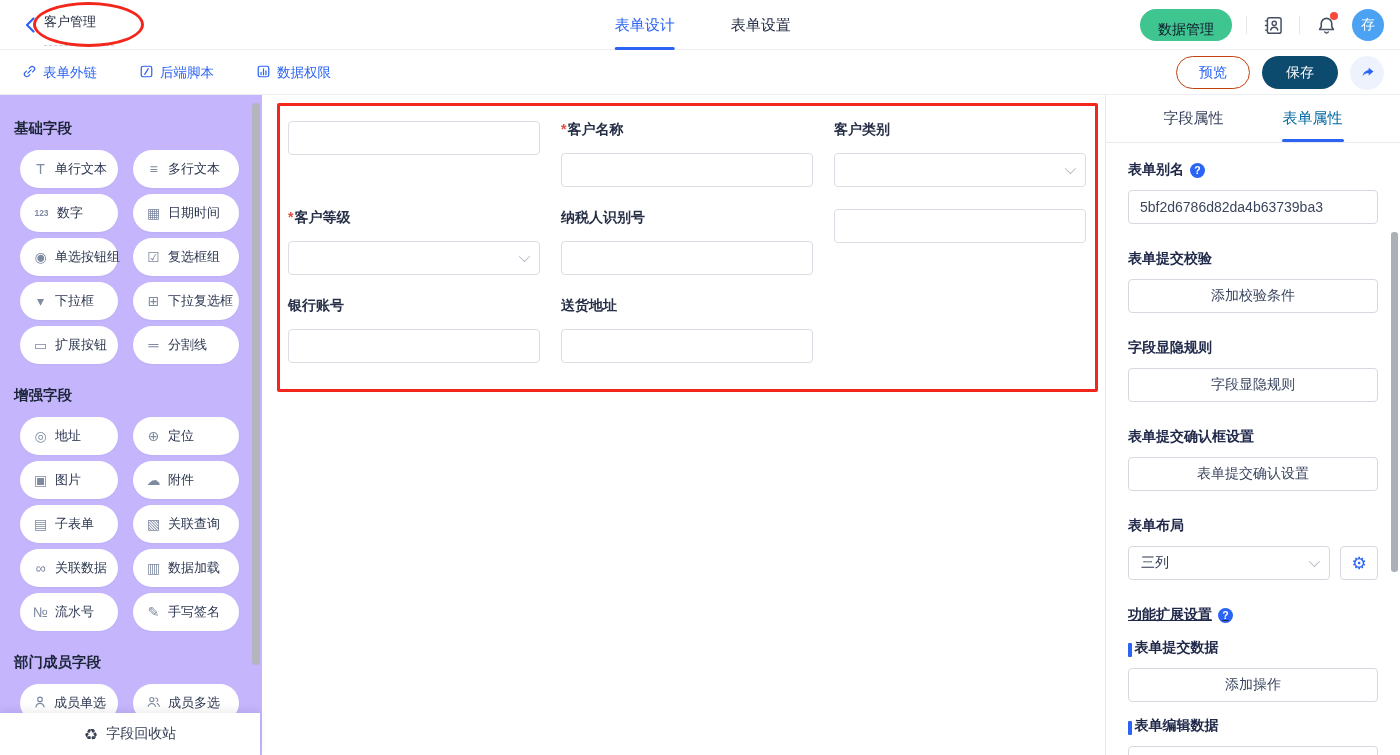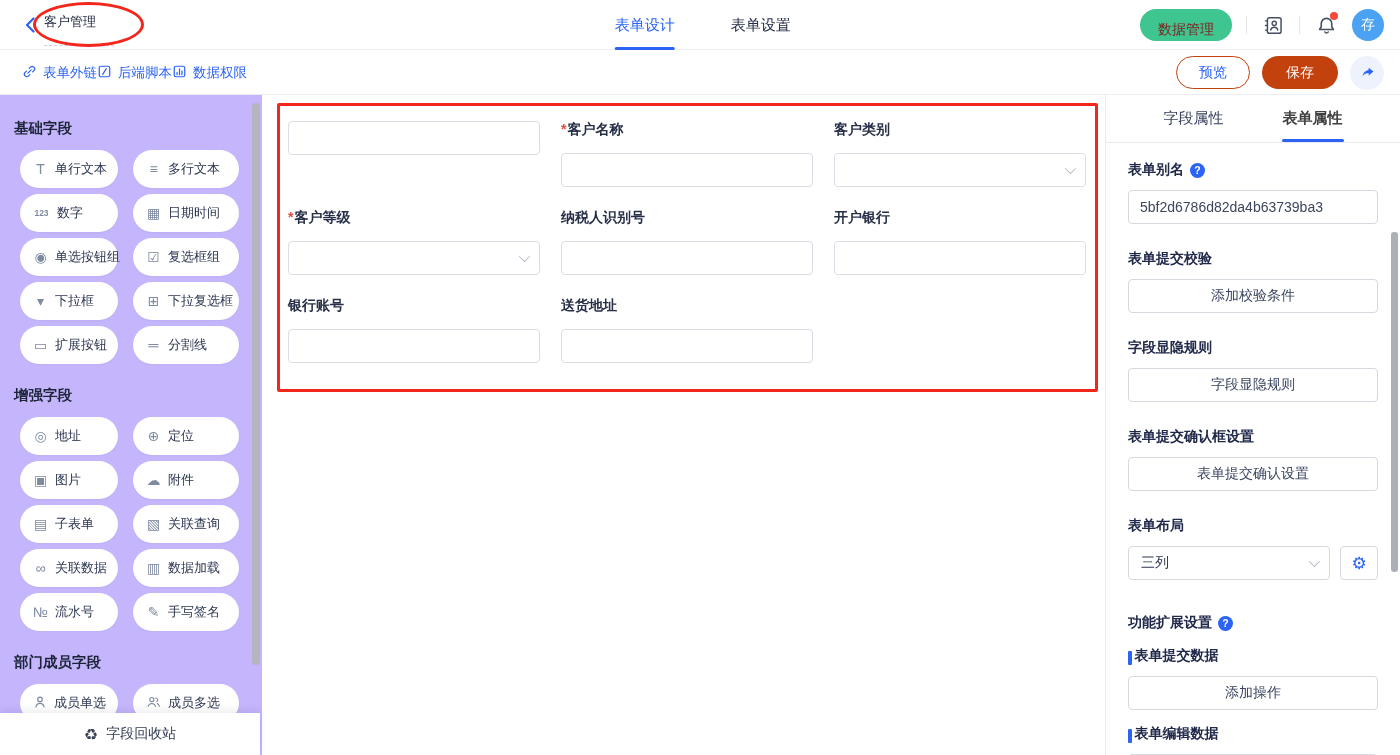--- a/index.html
+++ b/index.html
@@ -9,33 +9,33 @@
   
   .topbar { position:absolute; left:0; top:0; width:1400px; height:50px; background:#fff; border-bottom:1px solid #eef0f3; z-index:10; }
   .back { position:absolute; left:20px; top:14px; width:22px; height:22px; cursor:pointer; }
   .page-title { position:absolute; left:44px; top:13px; font-size:13px; color:#1c2438; }
   .title-underline { position:absolute; left:44px; top:45px; width:70px; border-bottom:1px dashed #c9ced6; }
   .center-tabs { position:absolute; left:50%; top:0; transform:translateX(-53%); height:50px; display:flex; gap:56px;margin-left:8px; }
   .htab { position:relative; height:50px; display:flex; align-items:center; font-size:15px; color:#242d45; cursor:pointer; }
   .htab.active { color:#2b63f5; }
   .htab .underline { position:absolute; bottom:0; left:50%; transform:translateX(-50%); width:60px; height:3px; background:#2b63f5; border-radius:2px; }
   .header-right { position:absolute; right:16px; top:0; height:50px; display:flex; align-items:center; gap:14px; }
-  .btn-green { height:32px; padding:12px 18px; border:none; border-radius:16px; background:#3fc690; color:#7f1d1d; font-size:14px; cursor:pointer; font-family:inherit; }
+  .btn-green { height:32px; padding:12px 18px; border:none; border-radius:16px; background:#3fc690; color:#0f172a; font-size:14px; cursor:pointer; font-family:inherit; }
   .vdiv { width:1px; height:18px; background:#e3e6ea; }
   .hicon { position:relative; width:24px; height:24px; display:flex; align-items:center; justify-content:center; cursor:pointer; }
   .dot { position:absolute; top:-1px; right:0px; width:8px; height:8px; border-radius:50%; background:#f5483b; }
   .avatar { width:32px; height:32px; border-radius:50%; background:#4ba2f2; color:#fff; font-size:14px; display:flex; align-items:center; justify-content:center; cursor:pointer; }
 
   
   .toolbar { position:absolute; left:0; top:50px; width:1400px; height:45px; background:#fff; border-bottom:1px solid #eceef1; z-index:9; }
-  .toolbar-links { position:absolute; left:22px; top:0; height:45px; display:flex; align-items:center; }
+  .toolbar-links { position:absolute; left:22px; top:0; height:45px; display:flex; gap:42px; align-items:center; }
   .tlink { display:flex; align-items:center; gap:6px; color:#2b63f5; font-size:13.5px; cursor:pointer; }
   .toolbar-right { position:absolute; right:16px; top:0; height:45px; display:flex; align-items:center; gap:12px; }
   .btn-outline { height:33px; padding:0 22px; border:1px solid #c2410c; color:#2b63f5; background:#fff; border-radius:17px; font-size:14px; cursor:pointer; font-family:inherit; }
-  .btn-fill { height:33px; padding:0 24px; border:none; color:#fff; background:#c2410c; border-radius:17px; font-size:14px; cursor:pointer; font-family:inherit; }
+  .btn-fill { height:33px; padding:0 24px; border:none; color:#fff; background:#0c4a6e; border-radius:17px; font-size:14px; cursor:pointer; font-family:inherit; }
   .share-circle { width:34px; height:34px; border-radius:50%; background:#edf2fd; display:flex; align-items:center; justify-content:center; cursor:pointer; }
 
   
   .sidebar { position:absolute; left:0; top:95px; width:262px; height:660px; background:#c4b5fd; overflow:hidden; padding:2px 20px 0 14px; }
   .sec-title { font-size:14.5px; font-weight:bold; color:#1c2438; margin:22px 0 12px 0; }
   .pill-grid { display:grid; grid-template-columns:98px 106px; column-gap:15px; row-gap:6px; margin-left:6px; }
   .pill { height:38px; background:#fff; border-radius:19px; display:flex; align-items:center; gap:7px; padding-left:13px; font-size:13px; color:#2c3650; cursor:grab; box-shadow:0 1px 2px rgba(31,45,61,.04); white-space:nowrap; }
   .pill .g { color:#7e8aa0; font-size:14px; width:15px; text-align:center; flex:none; }
   .pill .g.num { font-size:8.5px; font-weight:bold; letter-spacing:0; width:17px; }
   .pill svg { flex:none; }
@@ -54,33 +54,33 @@
   .chev { width:8px; height:8px; border-right:1.6px solid #b7bdc9; border-bottom:1.6px solid #b7bdc9; transform:rotate(45deg) translateY(-2px); }
 
   
   .red-rect { position:absolute; left:277px; top:103px; width:821px; height:289px; border:3px solid #f3261b; border-radius:2px; z-index:20; pointer-events:none; }
   .red-ellipse { position:absolute; left:33px; top:2px; width:111px; height:45px; border:3px solid #f3261b; border-radius:50%; z-index:20; pointer-events:none; }
 
   
   .panel { position:absolute; left:1105px; top:95px; width:295px; height:660px; background:#fff; border-left:1px solid #e8eaee; }
   .panel-tabs { position:relative; height:48px; display:flex; justify-content:space-around; padding:0 28px; border-bottom:1px solid #e8eaee; }
   .ptab { position:relative; display:flex; align-items:center; font-size:15px; color:#38425c; cursor:pointer; }
-  .ptab.active { color:#404040;font-weight:bold; }
+  .ptab.active { color:#0369a1; }
   .ptab .underline { position:absolute; bottom:0; left:50%; transform:translateX(-50%); width:62px; height:3px; background:#2b63f5; border-radius:2px; }
   .panel-body { padding:18px 22px 0 22px; }
   .plabel { font-size:14px; font-weight:bold; color:#20294a; display:flex; align-items:center; gap:6px; }
   .help { width:15px; height:15px; border-radius:50%; background:#2b63f5; color:#fff; font-size:10.5px; font-weight:bold; display:inline-flex; align-items:center; justify-content:center; cursor:pointer; }
   .alias-input { margin-top:11px; width:100%; height:34px; border:1px solid #d5d9e0; border-radius:4px; font-size:14px; color:#3c465c; padding:0 11px; font-family:inherit; background:#fff; }
   .pgroup { margin-top:26px; }
   .pbtn { margin-top:11px; width:100%; height:34px; border:1px solid #d5d9e0; border-radius:4px; background:#fff; font-size:14px; color:#39445e; cursor:pointer; font-family:inherit; }
   .layout-row { margin-top:11px; display:flex; gap:10px; }
   .layout-select { flex:1; height:34px; border:1px solid #d5d9e0; border-radius:4px; display:flex; align-items:center; justify-content:space-between; padding:0 12px; font-size:14px; color:#2c3650; cursor:pointer; }
   .gear-btn { width:38px; height:34px; border:1px solid #d5d9e0; border-radius:4px; background:#fff; display:flex; align-items:center; justify-content:center; cursor:pointer; }
   .gear-btn .g { color:#2b63f5; font-size:17px; }
-  .ext-head { margin-top:34px; }
+  .ext-head { margin-top:26px;text-decoration:underline; }
   .ext-sub { margin-top:15px; display:flex; align-items:flex-end; gap:3px; }
   .bluebar { width:3.5px; height:14px; background:#2b63f5; border-radius:1px; }
   .ext-sub span { font-size:14px; font-weight:bold; color:#20294a; }
   .panel-scroll { position:absolute; left:285px; top:137px; width:7px; height:340px; background:#abafb6; border-radius:3px; }
 </style>
 </head>
 <body>
 
 <div class="app">
 
@@ -293,21 +293,20 @@
           <div class="fld-label"><span class="req">*</span><span>客户等级</span></div>
           <div class="ctl select">
             <span class="chev"></span>
           </div>
         </div>
         <div class="fld">
           <div class="fld-label"><span>纳税人识别号</span></div>
           <div class="ctl"></div>
         </div>
         <div class="fld">
-          <div class="fld-label"><span>开户银行</span></div>
           <div class="ctl"></div>
         </div>
         <div class="fld">
           <div class="fld-label"><span>银行账号</span></div>
           <div class="ctl"></div>
         </div>
         <div class="fld">
           <div class="fld-label"><span>送货地址</span></div>
           <div class="ctl"></div>
         </div>

